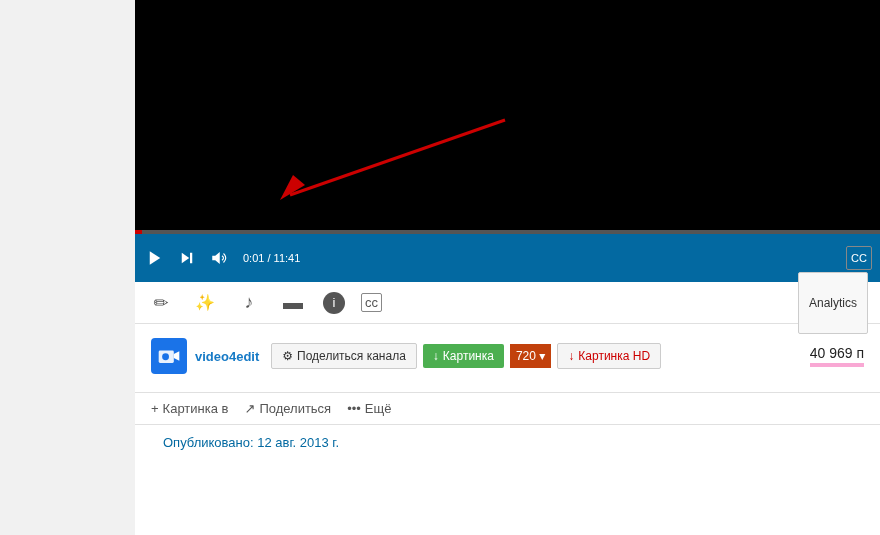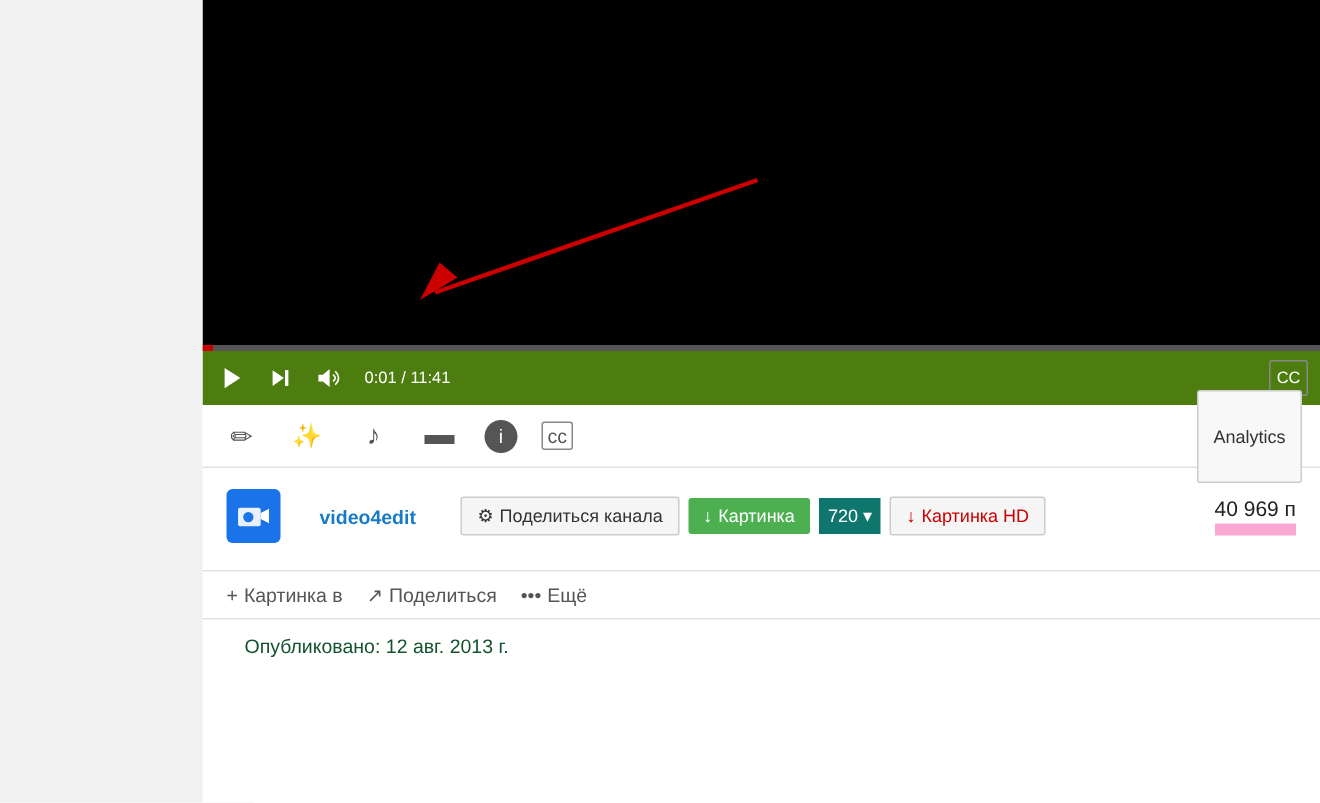--- a/index.html
+++ b/index.html
@@ -40,22 +40,22 @@
 
     
     .arrow-overlay {
       position: absolute;
       top: 0; left: 0; width: 100%; height: 100%;
       pointer-events: none;
     }
 
     
     .video-controls {
-      background: #4d7c0f;
-      height: 36px;
+      background: #0369a1;
+      height: 48px;
       display: flex;
       align-items: center;
       padding: 0 8px;
       gap: 8px;
       flex-shrink: 0;
     }
 
     .control-btn {
       color: #fff;
       cursor: pointer;
@@ -161,21 +161,21 @@
       line-height: 1.3;
       margin-bottom: 12px;
       white-space: nowrap;
       overflow: hidden;
       text-overflow: ellipsis;
     }
 
     .channel-row {
       display: flex;
       align-items: center;
-      gap: 26px;
+      gap: 8px;
       margin-bottom: 10px;
       justify-content: flex-end;
     }
 
     .channel-avatar {
       width: 36px;
       height: 36px;
       background: #1a73e8;
       border-radius: 4px;
       display: flex;
@@ -218,21 +218,21 @@
       font-size: 12px;
       cursor: pointer;
       color: #fff;
       display: flex;
       align-items: center;
       gap: 4px;
       border-radius: 2px;
     }
 
     .quality-select {
-      background: #0f766e;
+      background: #c2410c;
       border: none;
       padding: 5px 6px;
       font-size: 12px;
       cursor: pointer;
       color: #fff;
       border-radius: 0;
     }
 
     .download-hd-btn {
       background: #f5f5f5;
@@ -244,21 +244,21 @@
       display: flex;
       align-items: center;
       gap: 4px;
       border-radius: 2px;
     }
 
     .views-count {
       margin-left: auto;
       font-size: 14px;
       color: #222;
-      border-bottom: 8px solid #f9a8d4;
+      border-bottom: 4px solid #f9a8d4;
       padding-bottom: 2px;
     }
 
     
     .action-row {
       display: flex;
       align-items: center;
       gap: 16px;
       padding: 8px 16px;
       flex-shrink: 0;
@@ -271,21 +271,21 @@
       gap: 4px;
       font-size: 13px;
       color: #555;
       cursor: pointer;
     }
 
     
     .pub-date-row {
       padding: 10px 28px;
       font-size: 13px;
-      color: #14532d;
+      color: #0369a1;
     }
 
     
     .camera-icon-svg {
       width: 22px;
       height: 18px;
     }
   </style>
 </head>
 <body>

